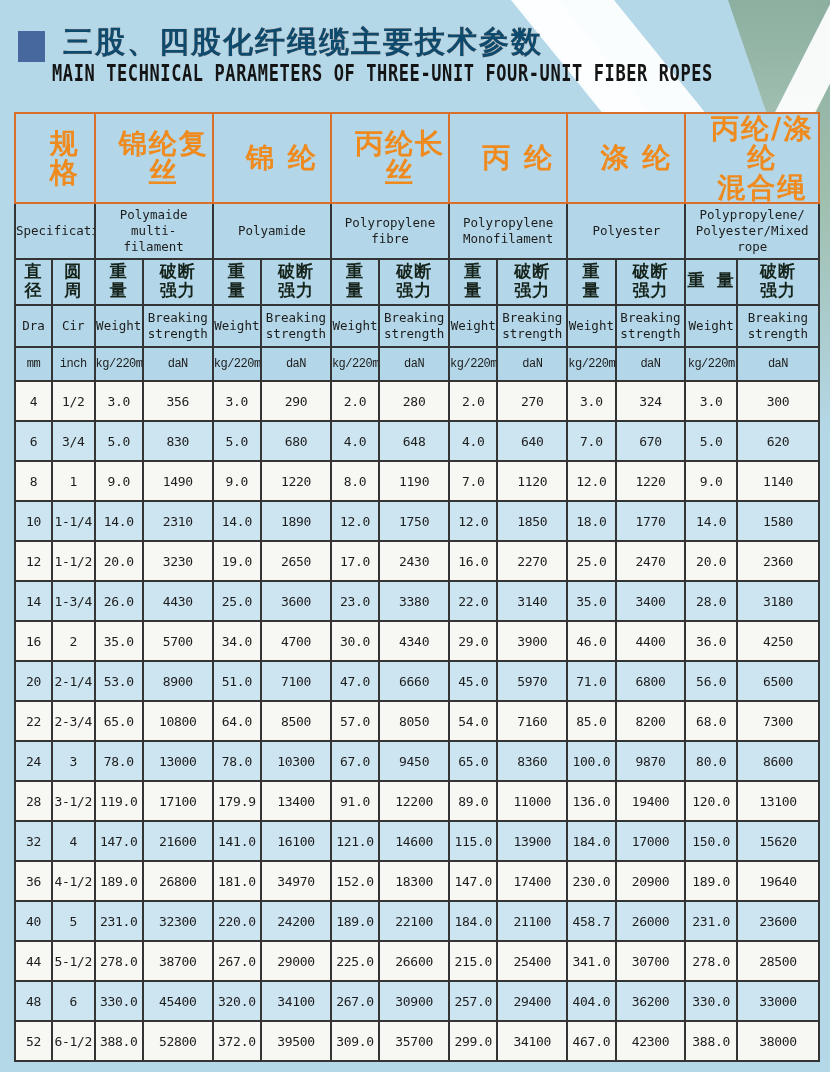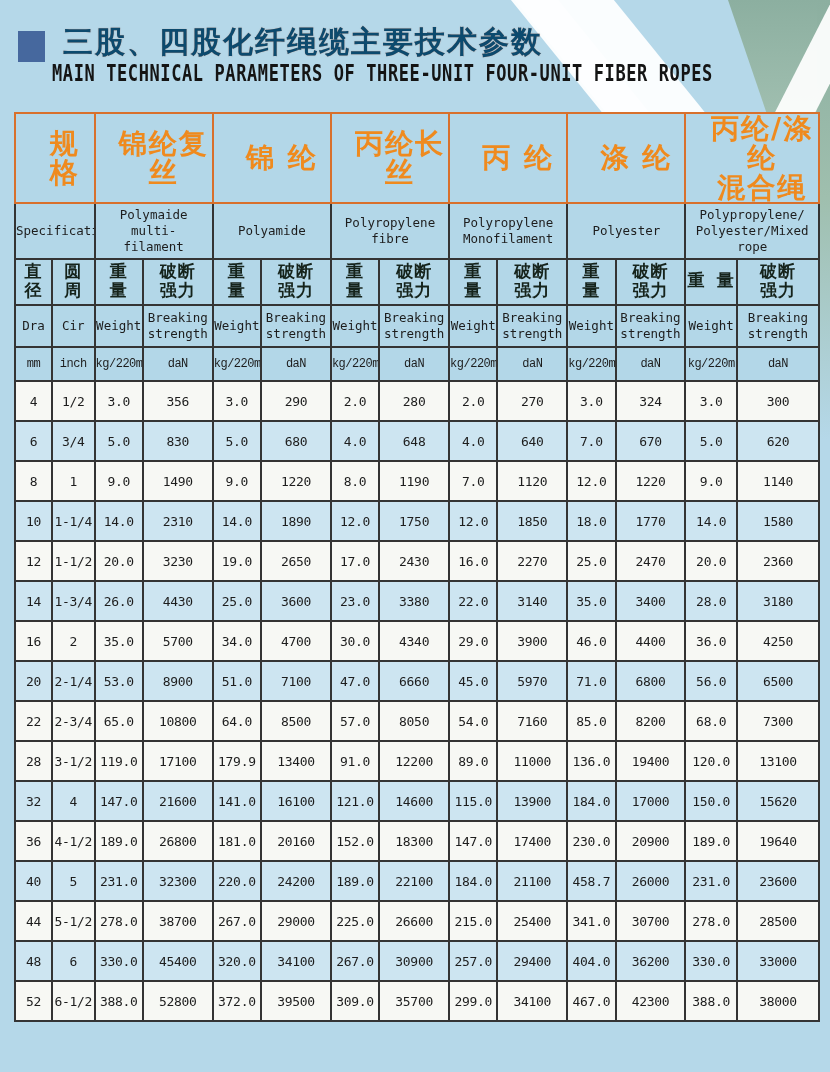--- a/index.html
+++ b/index.html
@@ -302,20 +302,36 @@
         <td>8500</td>
         <td>57.0</td>
         <td>8050</td>
         <td>54.0</td>
         <td>7160</td>
         <td>85.0</td>
         <td>8200</td>
         <td>68.0</td>
         <td>7300</td>
       </tr>
+      <tr class="shaded">
+        <td>24</td>
+        <td>3</td>
+        <td>78.0</td>
+        <td>13000</td>
+        <td>78.0</td>
+        <td>10300</td>
+        <td>67.0</td>
+        <td>9450</td>
+        <td>65.0</td>
+        <td>8360</td>
+        <td>100.0</td>
+        <td>9870</td>
+        <td>80.0</td>
+        <td>8600</td>
+      </tr>
       <tr>
         <td>28</td>
         <td>3-1/2</td>
         <td>119.0</td>
         <td>17100</td>
         <td>179.9</td>
         <td>13400</td>
         <td>91.0</td>
         <td>12200</td>
         <td>89.0</td>
@@ -340,21 +356,21 @@
         <td>17000</td>
         <td>150.0</td>
         <td>15620</td>
       </tr>
       <tr>
         <td>36</td>
         <td>4-1/2</td>
         <td>189.0</td>
         <td>26800</td>
         <td>181.0</td>
-        <td>20160</td>
+        <td>34970</td>
         <td>152.0</td>
         <td>18300</td>
         <td>147.0</td>
         <td>17400</td>
         <td>230.0</td>
         <td>20900</td>
         <td>189.0</td>
         <td>19640</td>
       </tr>
       <tr class="shaded">

